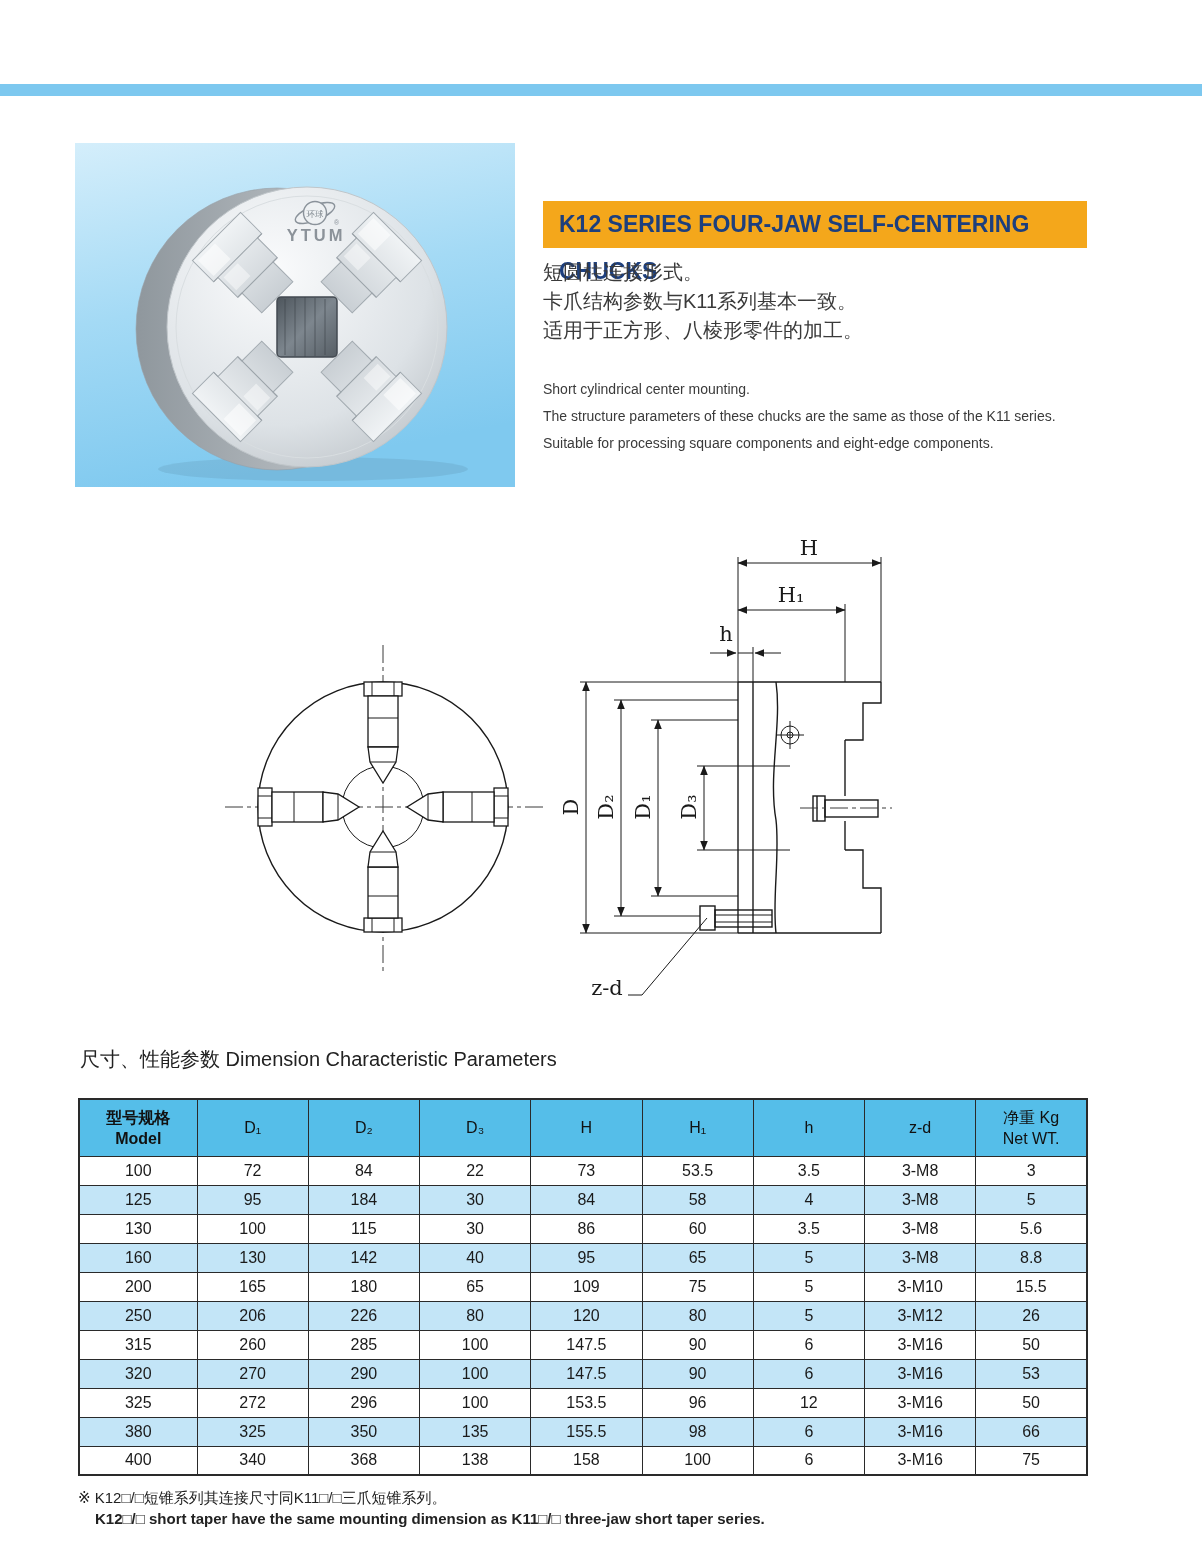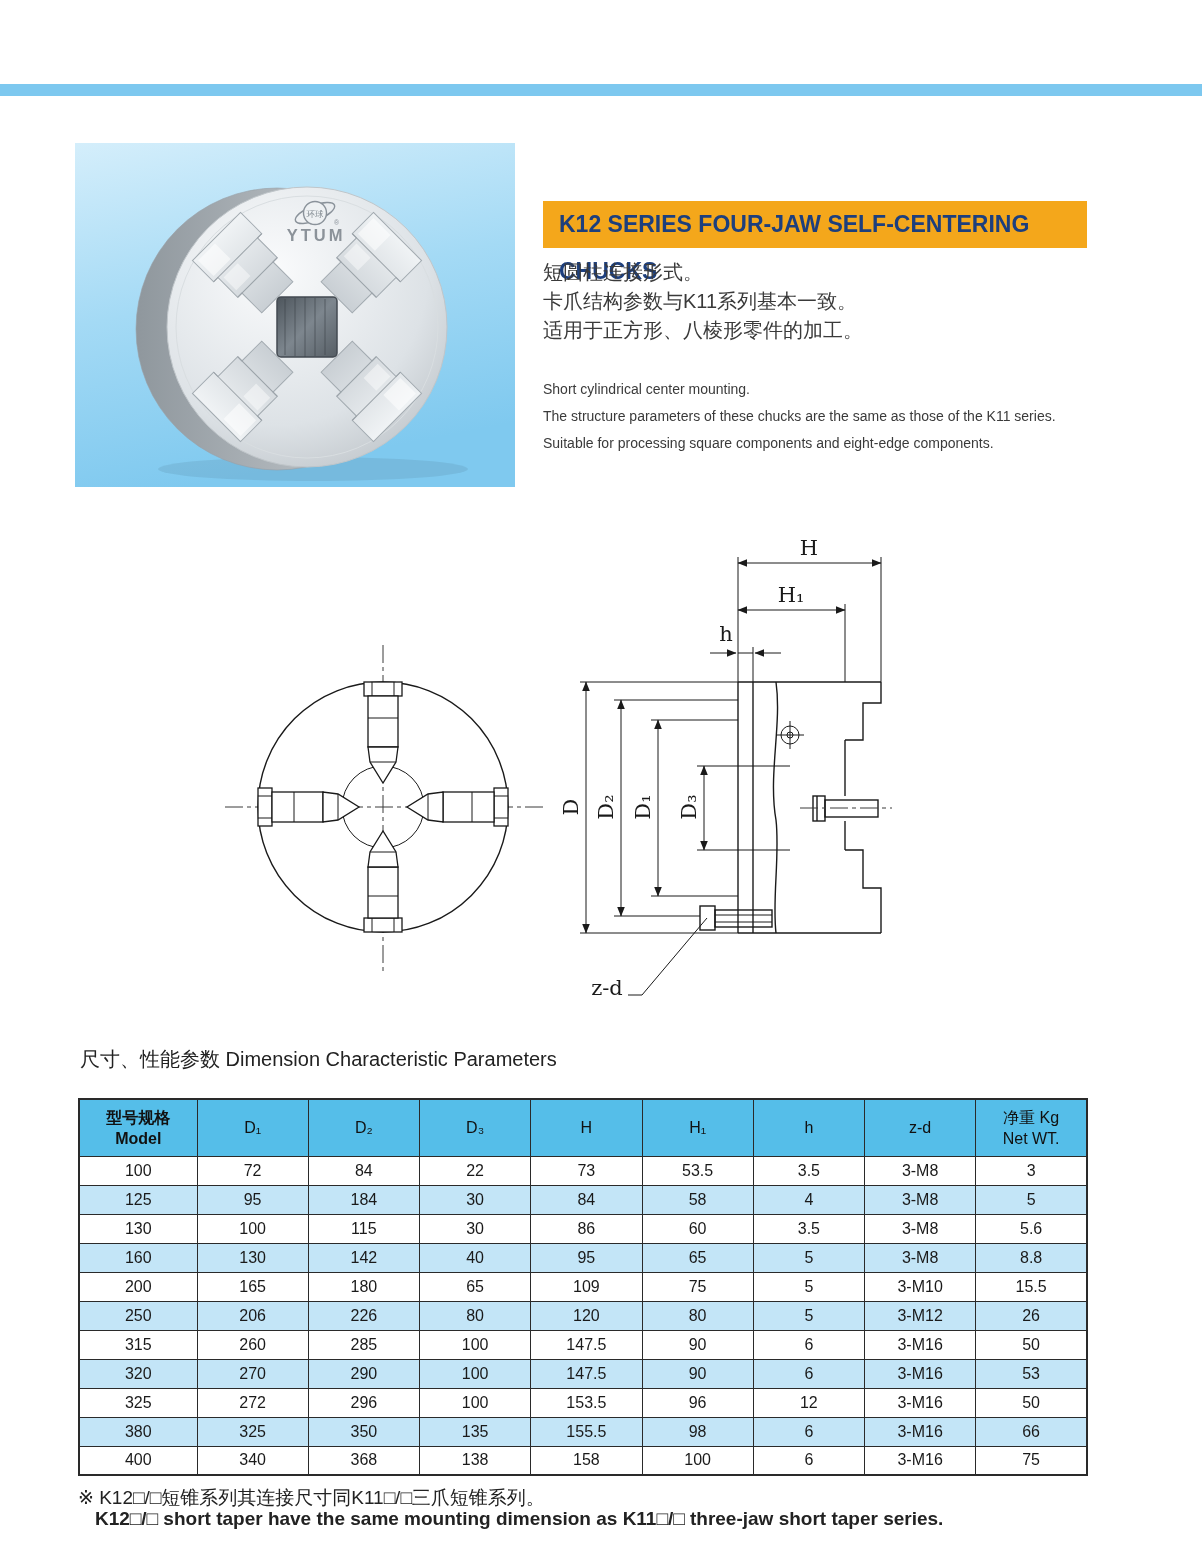--- a/index.html
+++ b/index.html
@@ -18,21 +18,21 @@
   .desc-en{position:absolute;left:543px;top:376px;width:560px;font-size:14px;line-height:27px;color:#3a3a3a;}
   .drawing{position:absolute;left:130px;top:525px;width:960px;height:500px;}
   .sec-title{position:absolute;left:80px;top:1046px;font-size:20px;color:#222;}
   .spec-wrap{position:absolute;left:78px;top:1098px;width:1010px;}
   table.spec{width:100%;border-collapse:collapse;table-layout:fixed;border:2px solid #2a2a2a;}
   table.spec th{background:var(--tbl-head);height:57px;font-size:16px;font-weight:normal;
                 white-space:pre-line;line-height:21px;border:1px solid #2a2a2a;color:#111;}
   table.spec th:first-child{width:118px;font-weight:bold;}
   table.spec td{height:29px;text-align:center;font-size:16px;border:1px solid #2a2a2a;background:#fff;}
   table.spec tr.alt td{background:var(--tbl-stripe);}
-  .footnote{position:absolute;left:78px;top:1487px;font-size:19px;line-height:21px;color:#222;}
+  .footnote{position:absolute;left:78px;top:1487px;font-size:15px;line-height:21px;color:#222;}
   .footnote .l2{margin-left:17px;font-weight:bold;}
   
   .bl{stroke:#1a1a1a;stroke-width:1.4;fill:none;}
   .tl{stroke:#1a1a1a;stroke-width:1;fill:none;}
   .cl{stroke:#3a3a3a;stroke-width:1;fill:none;stroke-dasharray:18 4 4 4;}
   .dimtxt{font-family:"DejaVu Serif","DejaVu Sans",serif;font-size:21px;fill:#1a1a1a;}
   .jaw{fill:#fff;stroke:#1a1a1a;stroke-width:1.3;}
 </style>
 </head>
 <body>

